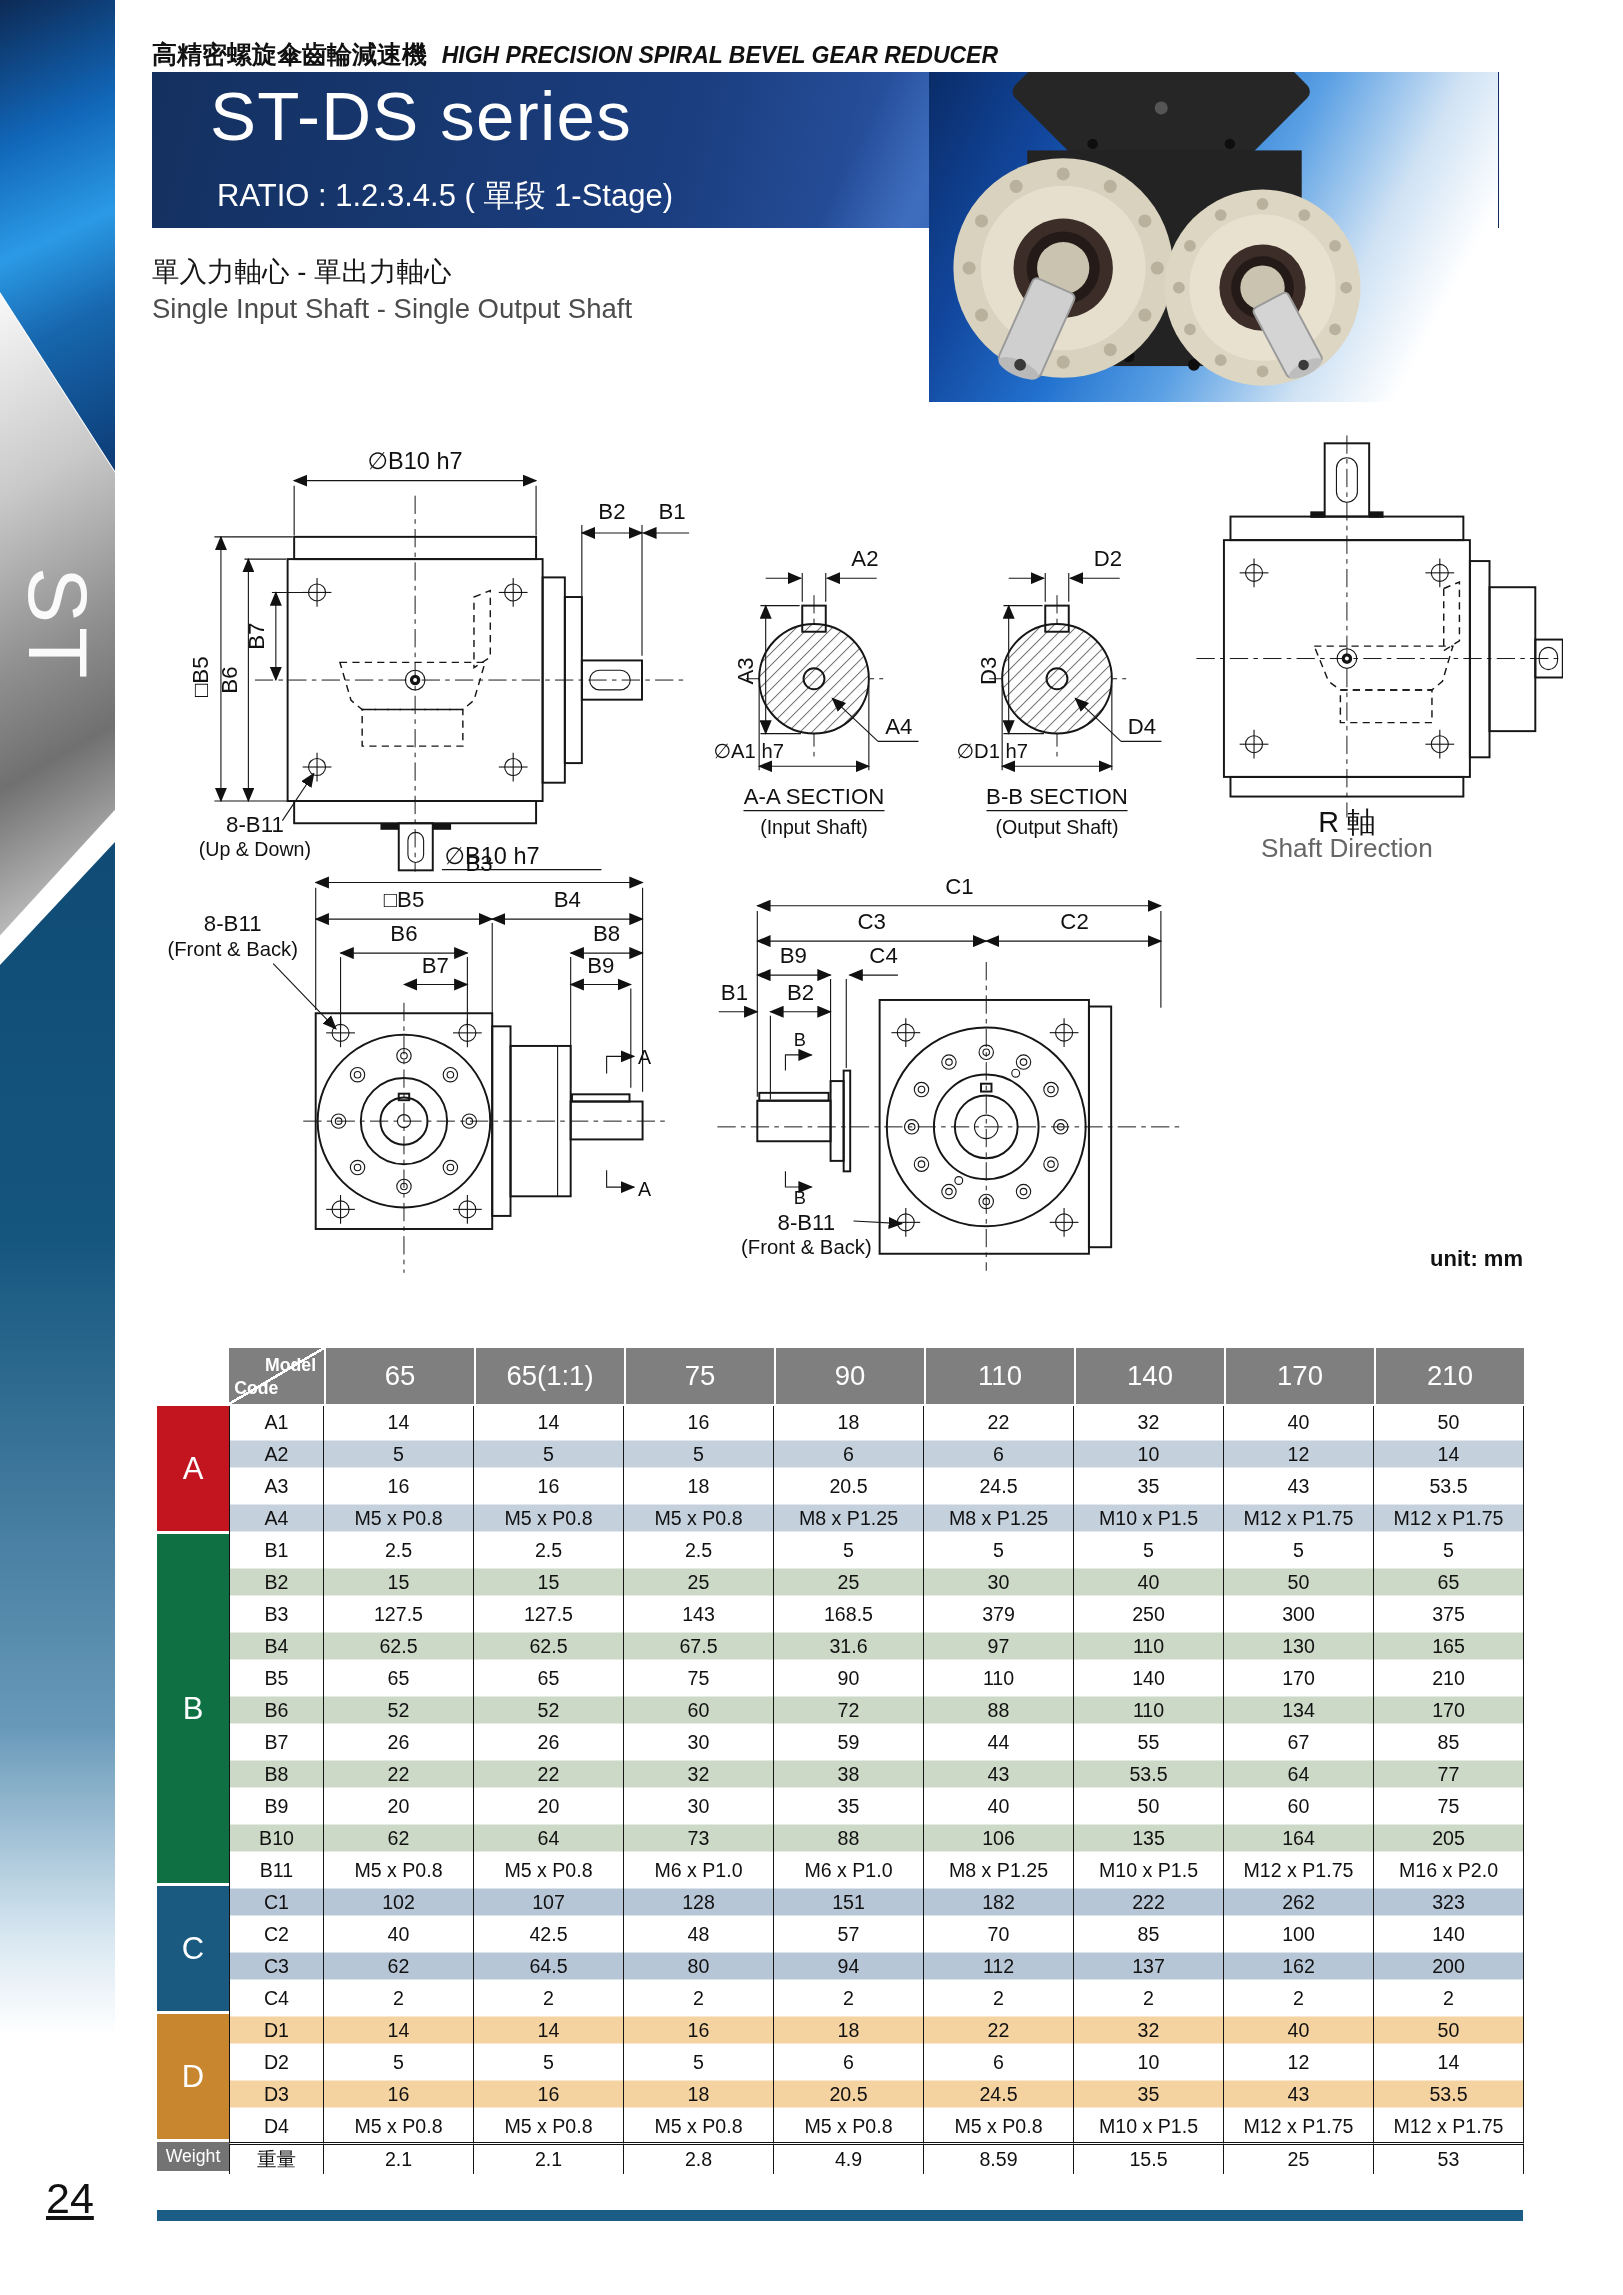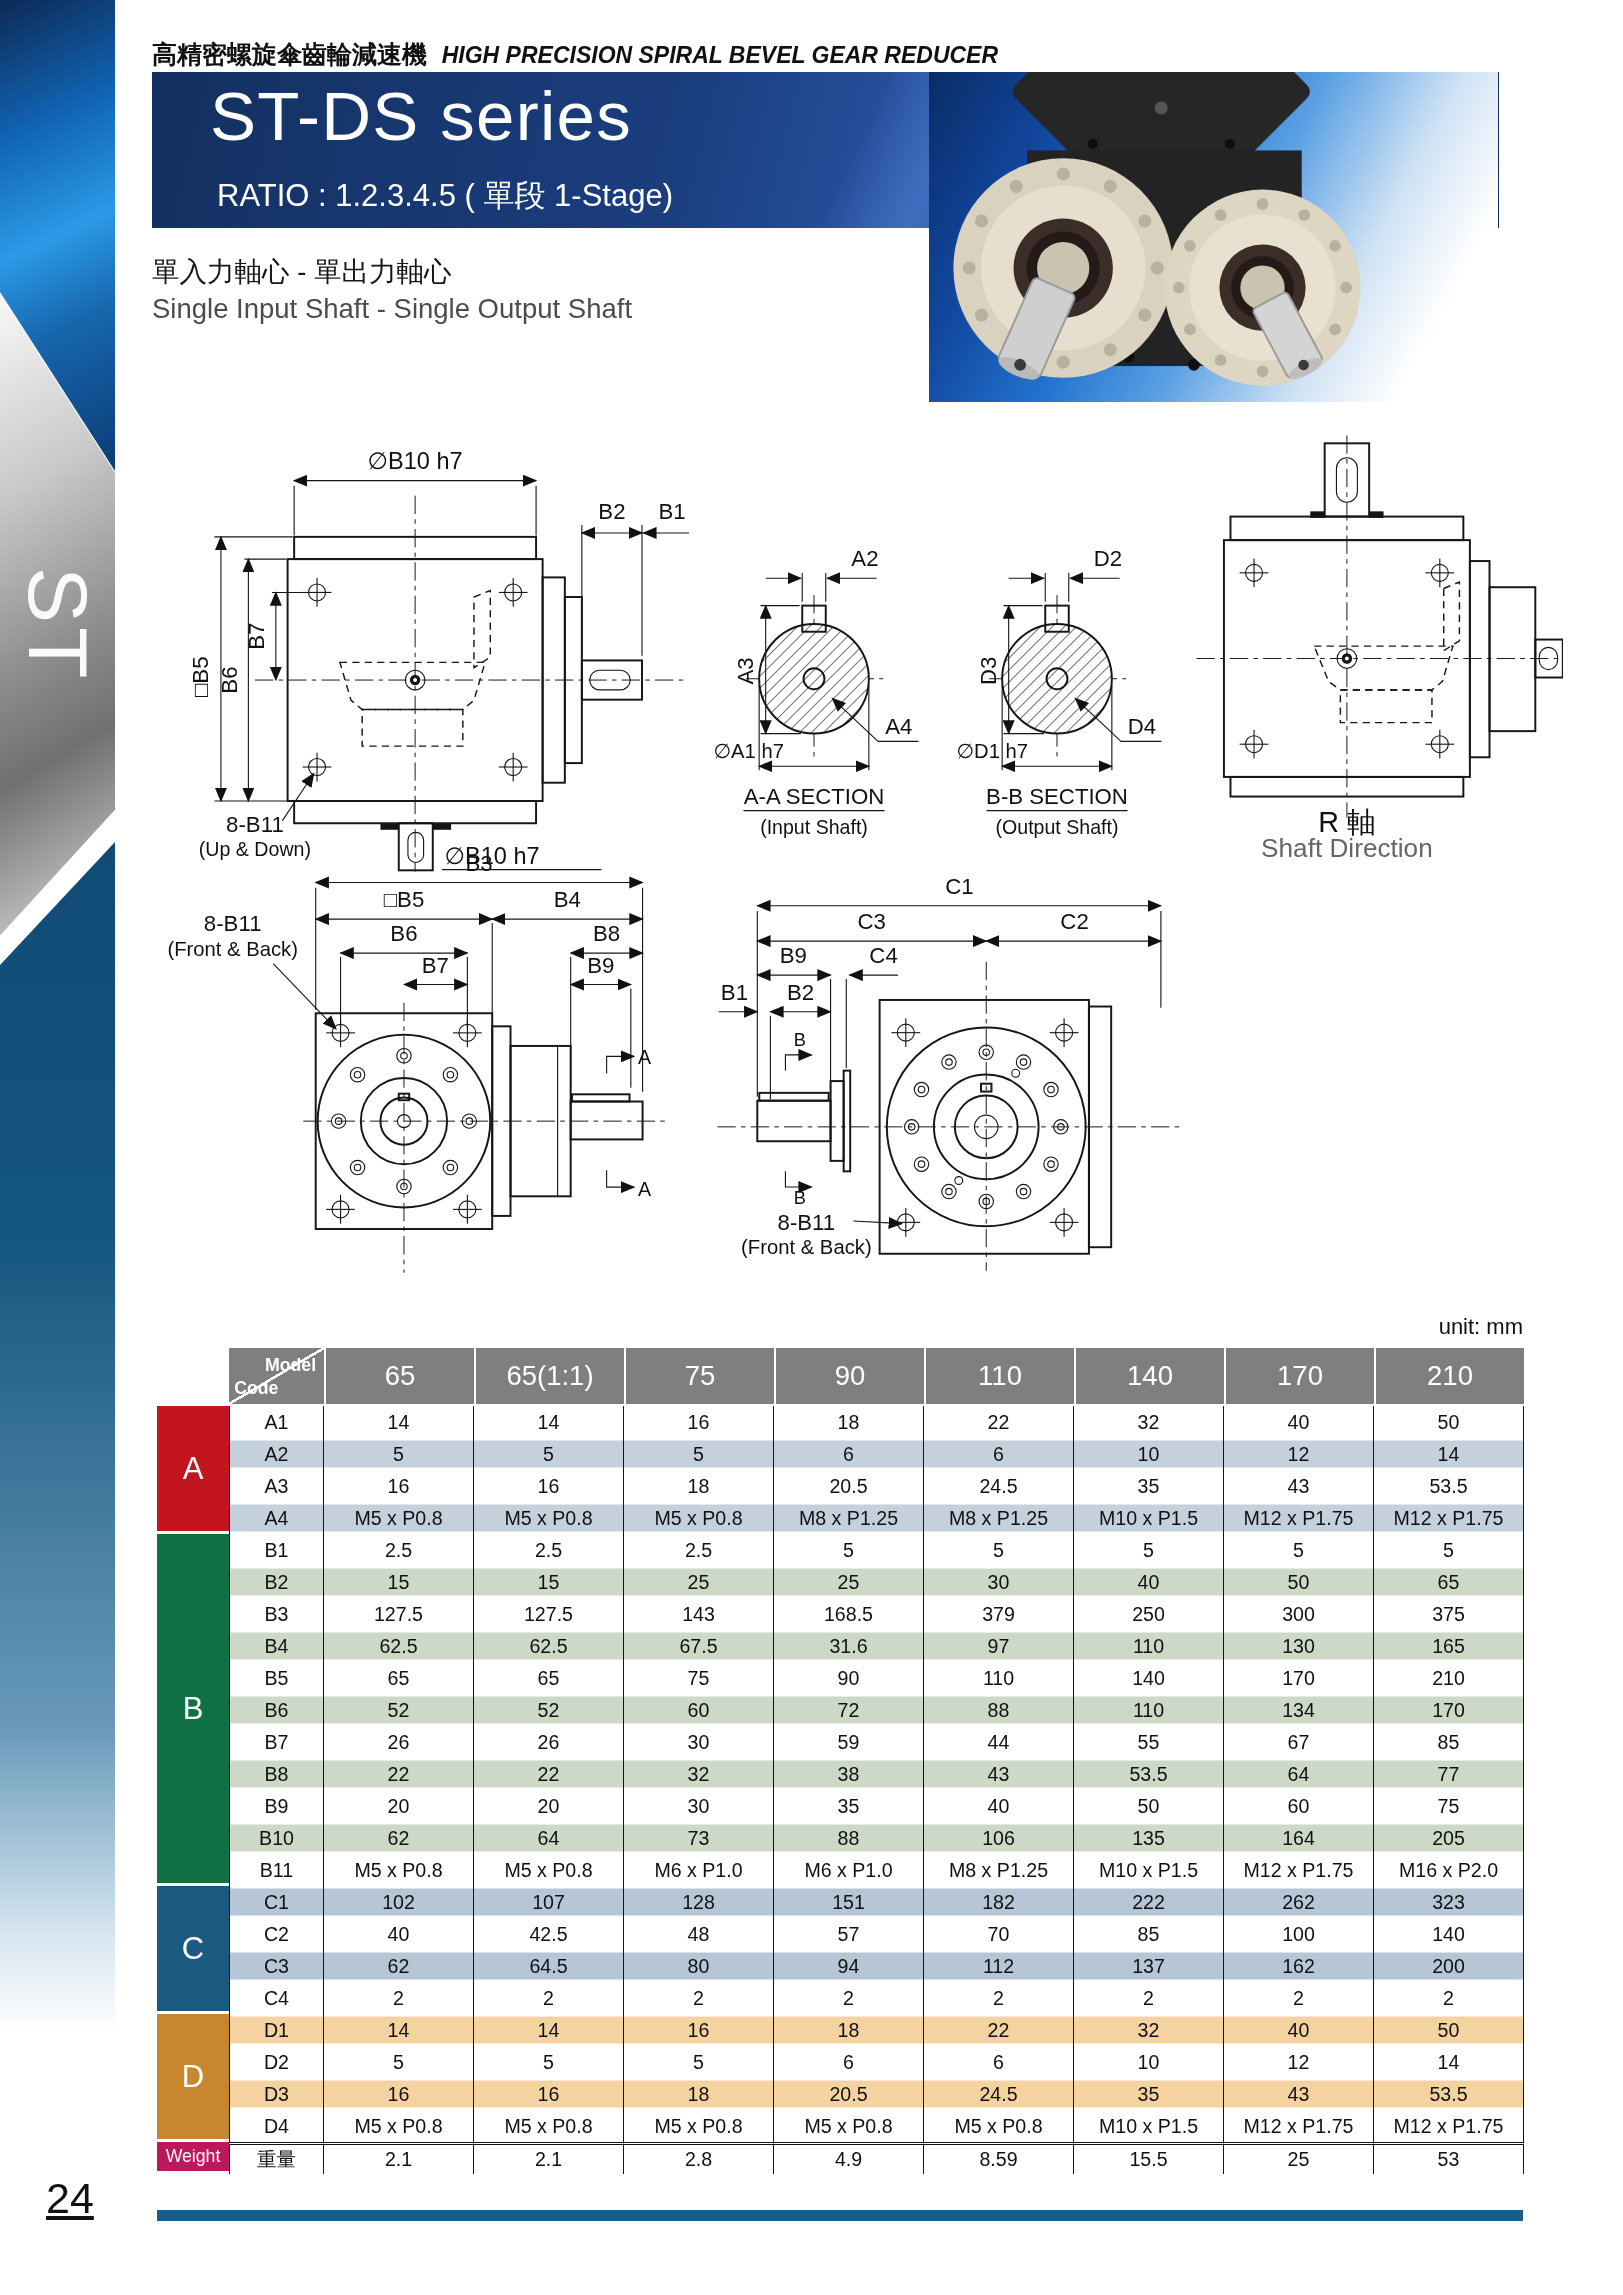--- a/index.html
+++ b/index.html
@@ -44,21 +44,21 @@
   .cl { fill:none; stroke:#161616; stroke-width:1.5; stroke-dasharray:28 8 7 8; }
   .hd { fill:none; stroke:#161616; stroke-width:2.2; stroke-dasharray:11 8; }
   .dim  { marker-start:url(#arr); marker-end:url(#arr); }
   .dimE { marker-end:url(#arr); }
   svg text { font-family:"Liberation Sans",sans-serif; fill:#111; }
   .t44{font-size:44px}.t40{font-size:40px}.t36{font-size:36px}.t34{font-size:34px}
   .t31{font-size:31px}.t30{font-size:30px}.t28{font-size:28px}
   .gray{fill:#666}
   .hatched{fill:url(#hatch)}
   
-  .unit-label { position:absolute; left:157px; top:1314px; width:1366px; text-align:right; font-size:22px; }
+  .unit-label { position:absolute; left:157px; top:1246px; width:1366px; text-align:right; font-size:22px;font-weight:bold; }
   table.dims { position:absolute; left:157px; top:1348px; width:1366px;
     border-collapse:separate; border-spacing:0; table-layout:fixed; }
   table.dims th, table.dims td { text-align:center; vertical-align:middle; overflow:hidden; }
   th.ghost { background:transparent; }
   th.corner { position:relative; background:#7f7f7f; height:58px; }
   th.corner::after { content:""; position:absolute; inset:0;
     background:linear-gradient(to bottom right,transparent calc(50% - 1.3px),#fff calc(50% - 1.3px),#fff calc(50% + 1.3px),transparent calc(50% + 1.3px)); }
   .corner-top { position:absolute; top:6.5px; right:7.9px; color:#fff; font-size:17.7px; }
   .corner-bottom { position:absolute; bottom:5.2px; left:5.2px; color:#fff; font-size:17.7px; }
   th.col { background:#7f7f7f; color:#fff; font-size:27.5px; font-weight:normal;
@@ -732,21 +732,21 @@
         <td class="val">M5 x P0.8</td>
         <td class="val">M5 x P0.8</td>
         <td class="val">M5 x P0.8</td>
         <td class="val">M5 x P0.8</td>
         <td class="val">M5 x P0.8</td>
         <td class="val">M10 x P1.5</td>
         <td class="val">M12 x P1.75</td>
         <td class="val">M12 x P1.75</td>
       </tr>
       <tr class="weight-row">
-        <td class="group small" rowspan="1" style="background: #be185d; margin-left: 40px;">Weight</td>
+        <td class="group small" rowspan="1" style="background: #737373; margin-left: 40px;">Weight</td>
         <td class="code">重量</td>
         <td class="val">2.1</td>
         <td class="val">2.1</td>
         <td class="val">2.8</td>
         <td class="val">4.9</td>
         <td class="val">8.59</td>
         <td class="val">15.5</td>
         <td class="val">25</td>
         <td class="val">53</td>
       </tr>

